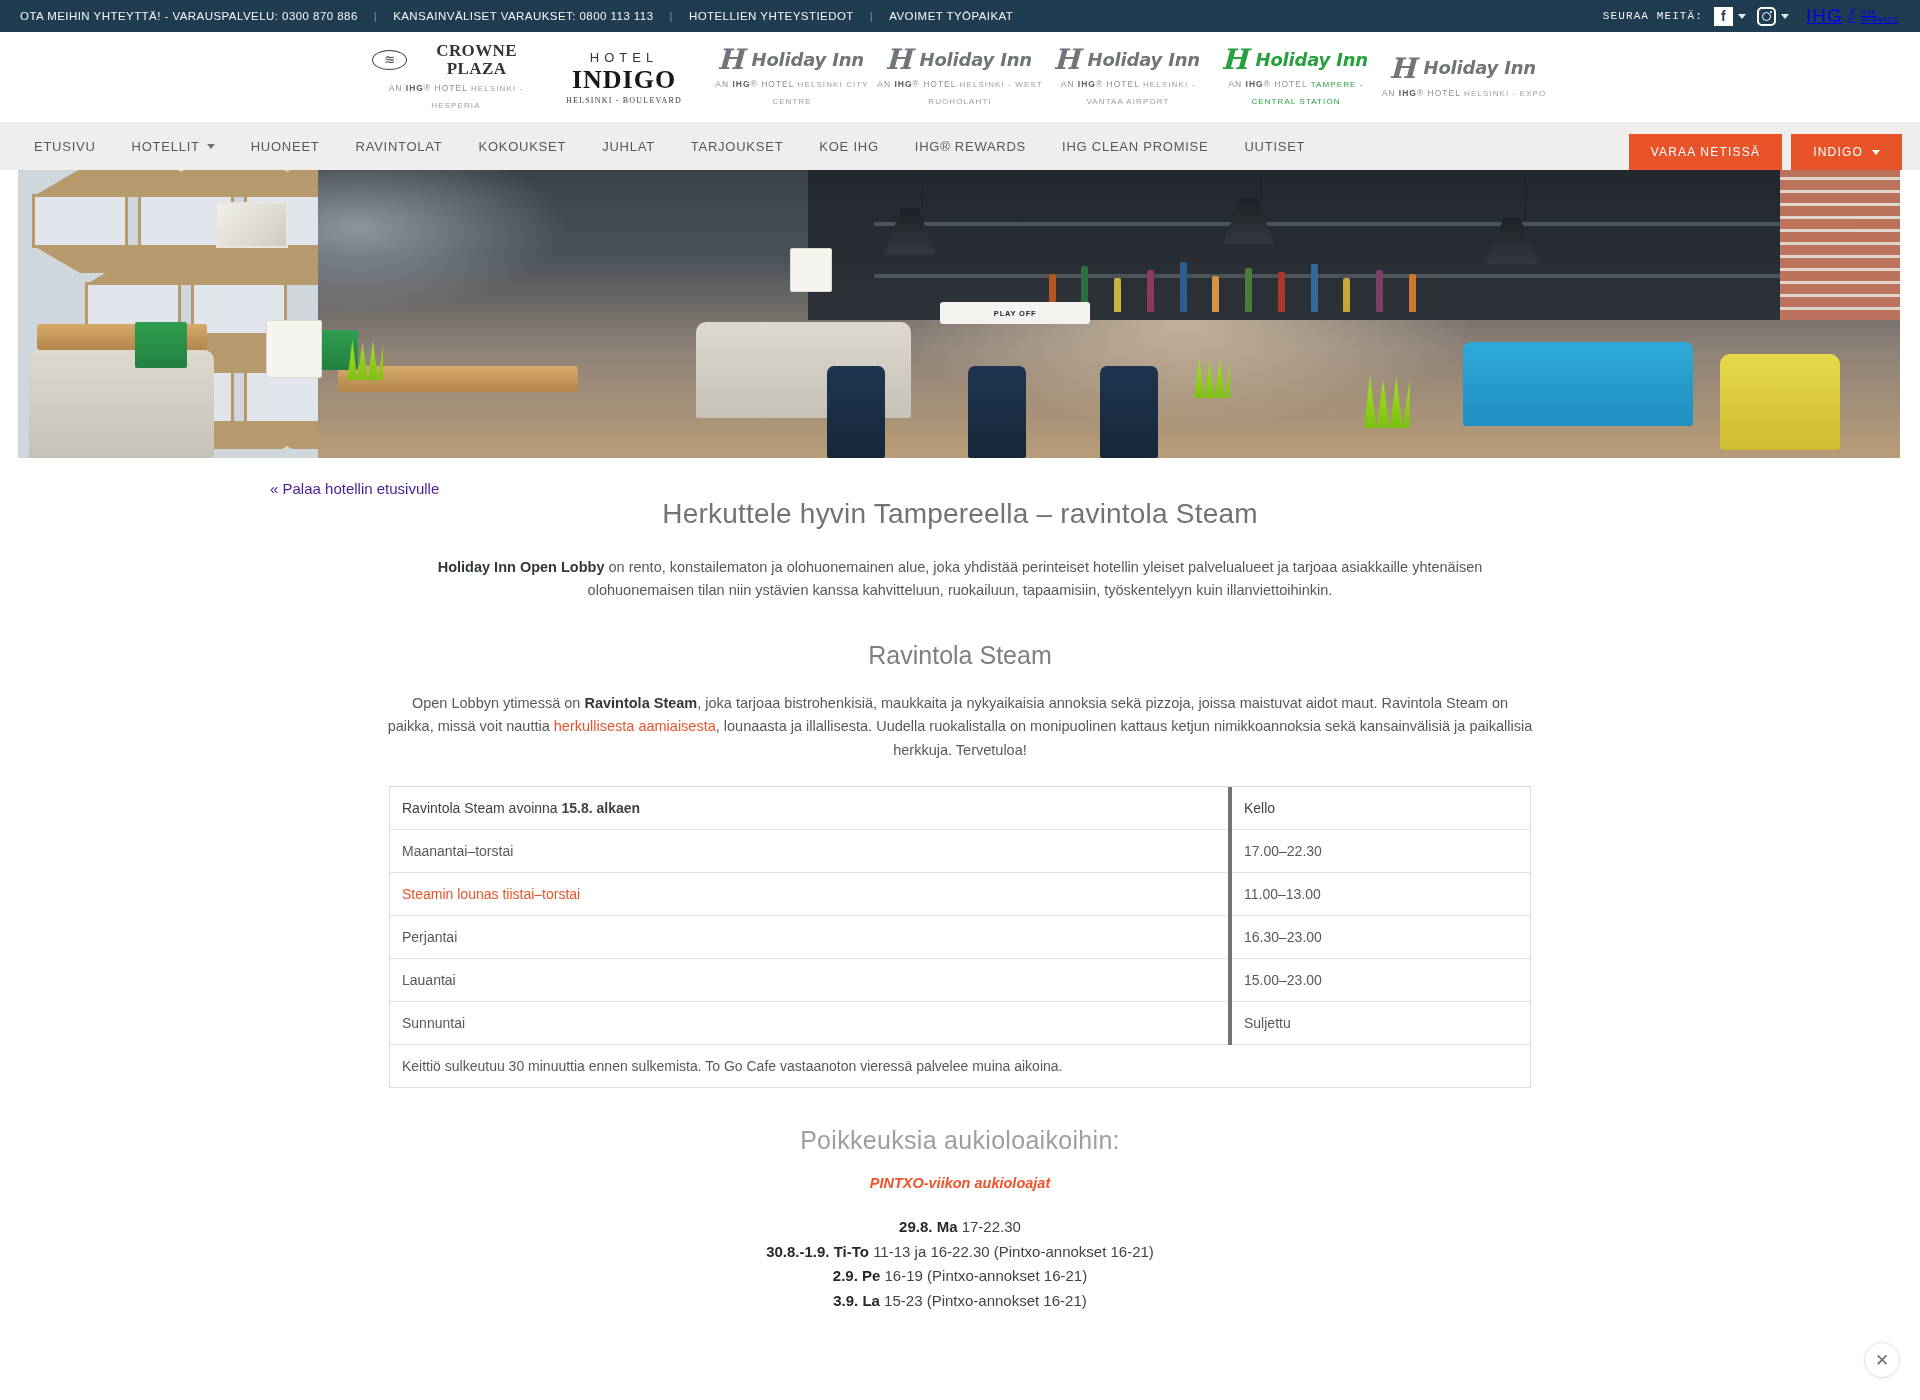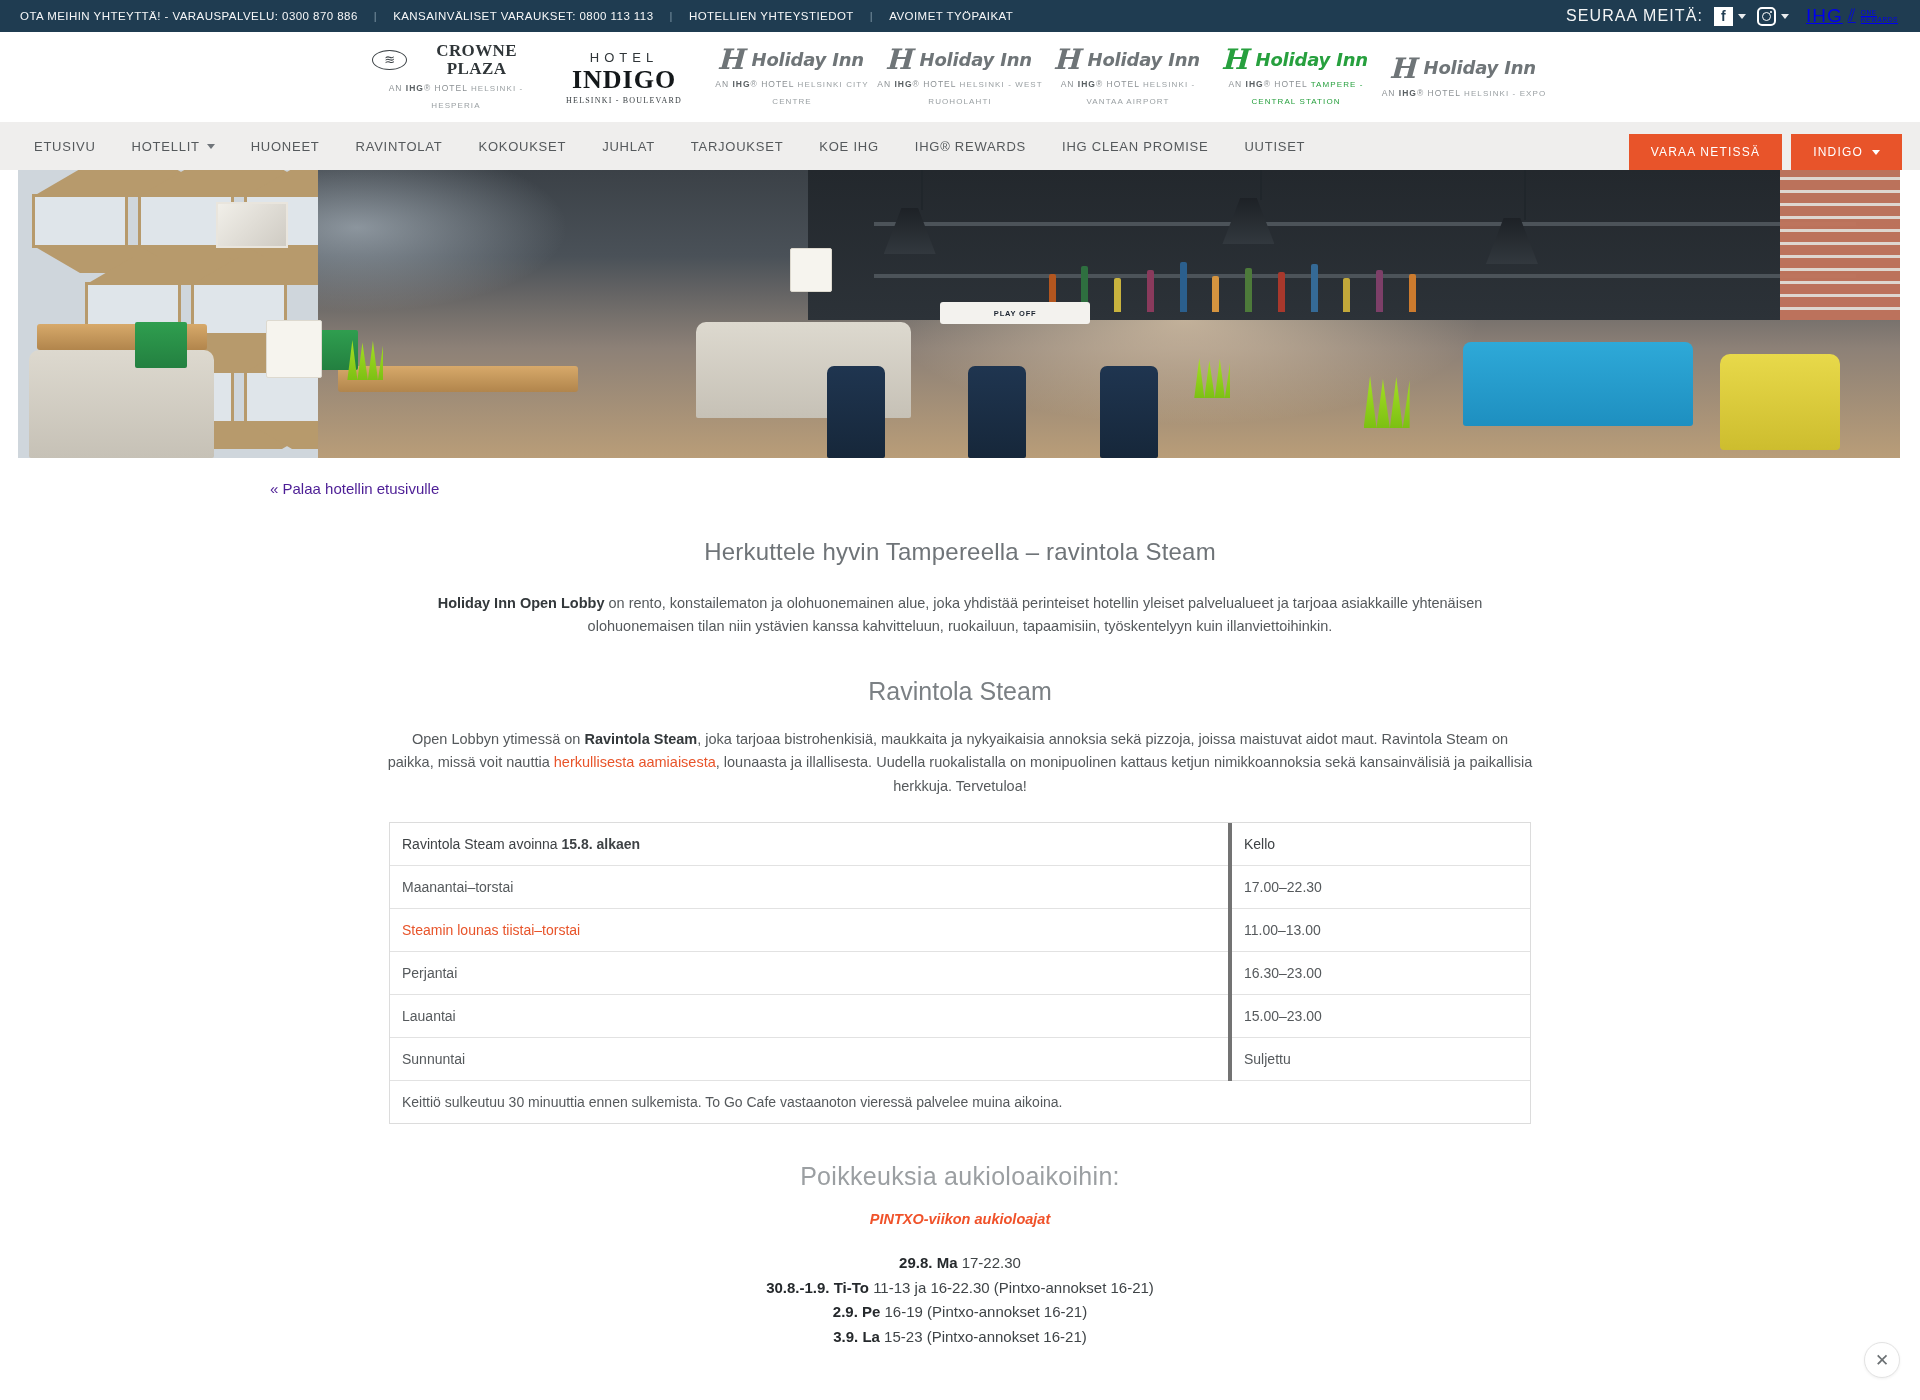--- a/index.html
+++ b/index.html
@@ -36,21 +36,21 @@
     text-decoration: none;
     white-space: nowrap;
     opacity: 0.96;
   }
   .topbar-sep {
     color: #7d96a6;
     margin: 0 16px;
     font-size: 11px;
   }
   .topbar-right { display: flex; align-items: center; gap: 11px; }
-  .follow-label { letter-spacing: 1.1px; font-size: 16px; opacity: .95; }
+  .follow-label { letter-spacing: 1.1px; font-size: 11px; opacity: .95; font-family: Liberation Mono, monospace; }
   .social-group { display: flex; align-items: center; gap: 5px; }
   .sq-icon {
     width: 19px; height: 19px;
     background: #ffffff;
     color: #1f3c51;
     display: flex; align-items: center; justify-content: center;
     font-weight: bold;
     font-size: 14px;
     line-height: 1;
   }
@@ -369,25 +369,24 @@
     padding: 22px 0 0 250px;
   }
   .backlink {
     color: #4c1d95;
     font-size: 15px;
     text-decoration: none;
   }
 
   .page-title {
     text-align: center;
-    font-size: 24px;
+    font-size: 28px;
     font-weight: 300;
     color: #6f7478;
     letter-spacing: .2px;
-    margin-top: 40px;
   }
   .lede {
     max-width: 1125px;
     margin: 26px auto 0;
     text-align: center;
     font-size: 14.5px;
     line-height: 1.62;
     color: #55595c;
   }
   .lede b { color: #33383b; }

